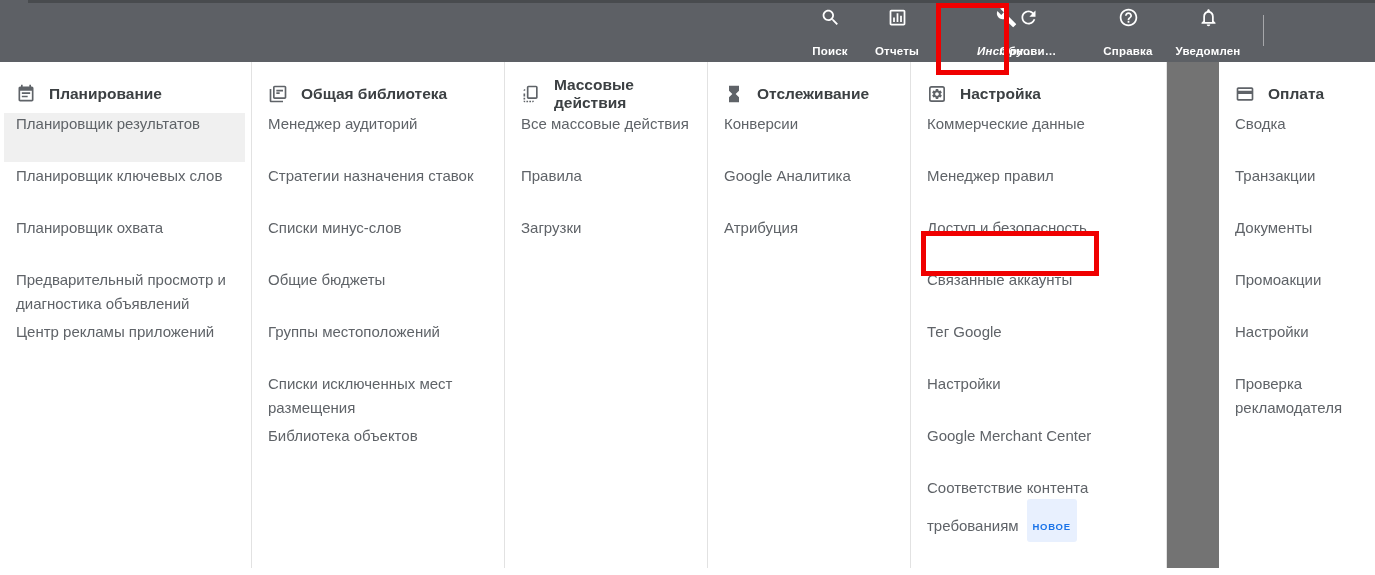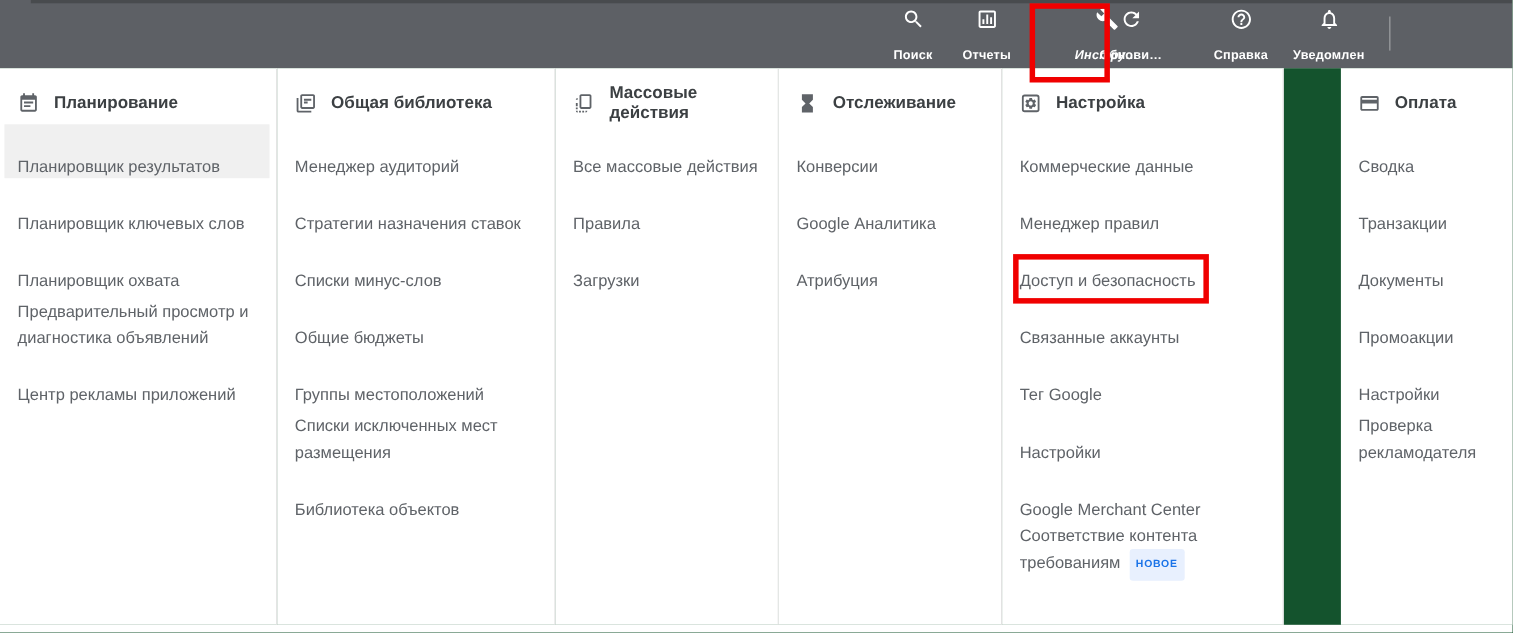--- a/index.html
+++ b/index.html
@@ -32,46 +32,46 @@
     line-height:13.5px; letter-spacing:0.2px; color:#ffffff;
   }
   .tb-divider {
     position:absolute; left:1263px; top:15px; width:1px; height:31px;
     background:rgba(255,255,255,0.45);
   }
 
   
   .menu {
     position:absolute; left:0; top:62px; width:1375px; height:506px;
-    background:#14532d;
+    background:#737373;
   }
   .menu-col {
     position:absolute; top:0; height:506px; box-sizing:border-box;
     border-right:1px solid #e2e2e2; background:#fff;
   }
   .menu-col.last { border-right:none; }
   .col-header {
     display:flex; align-items:center; gap:13px;
     margin-top:14px; height:36px; padding:0 16px;
     font-size:15.5px; font-weight:700; color:#3c4043;
   }
   .hicon { display:inline-flex; }
   .hicon svg { width:20px; height:20px; fill:#5f6368; }
   .menu-item {
     position:relative; min-height:52px; box-sizing:border-box;
-    display:flex; align-items:flex-end; padding:0 16px;
+    display:flex; align-items:flex-start; padding:0 16px;
     font-size:15px; line-height:24px; color:#5f6368; cursor:pointer;
   }
   .menu-item > .lbl { position:relative; z-index:1; }
   .menu-item.selected::before {
     content:""; position:absolute; left:4px; right:6px; top:1px; bottom:2px;
     background:#f0f0f0; z-index:0;
   }
   .new-badge {
-    display:inline-block; margin-left:8px; padding:2px 6px 3px;
+    display:inline-block; margin-left:8px; padding:16px 6px 3px;
     font-size:9.5px; font-weight:700; letter-spacing:0.7px;
     color:#1a73e8; background:#e8f0fe; border-radius:3px;
     position:relative; top:-1px; white-space:nowrap;
   }
 
   
   .red-box {
     position:absolute; box-sizing:border-box;
     border:5px solid #f00000; z-index:50; pointer-events:none;
   }

